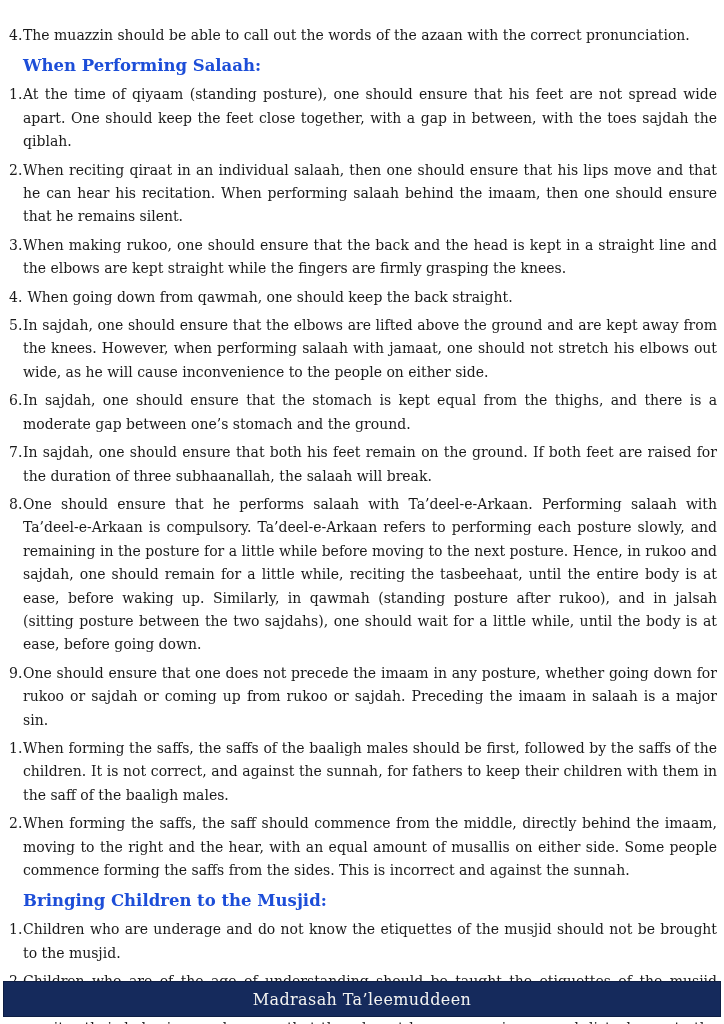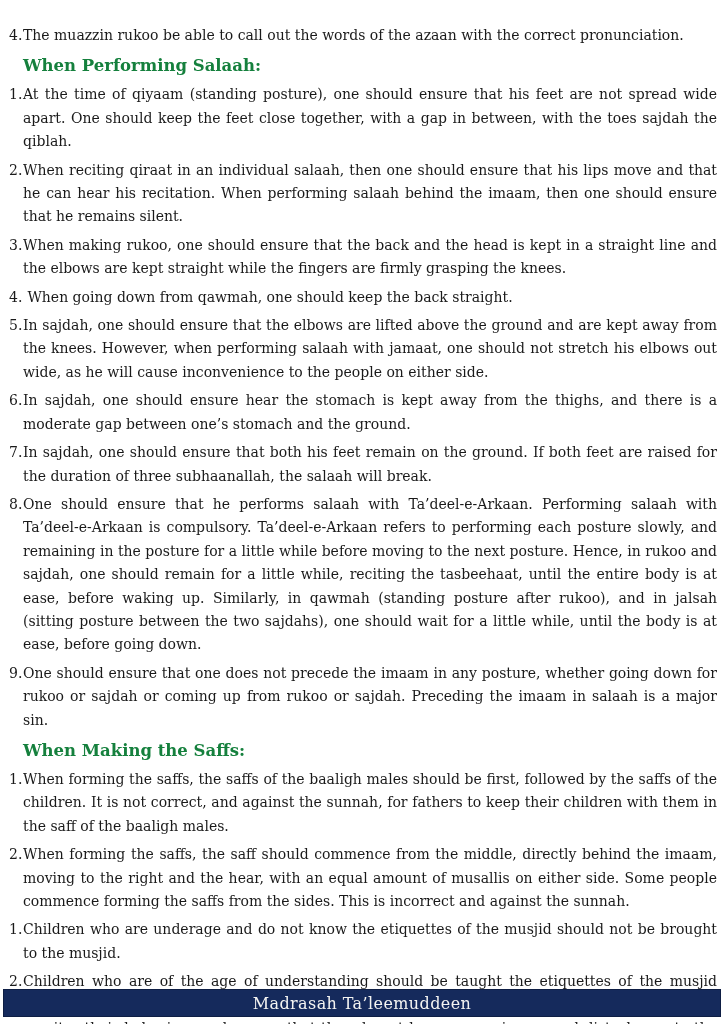--- a/index.html
+++ b/index.html
@@ -31,29 +31,29 @@
   .itext {
     flex: 1;
     font-size: 14px;
     line-height: 23.4px;
     text-align: justify;
   }
   .section-heading {
     font-size: 16.5px;
     line-height: 23px;
     font-weight: bold;
-    color: #15803d;
+    color: #1d4ed8;
     margin: 7px 0 6px 14px;
   }
   .footer-bar {
     position: absolute;
     left: 3px;
     right: 3px;
     bottom: 7px;
-    height: 28px;
+    height: 36px;
     box-sizing: border-box;
     background: #152a5c;
     border: 1px solid #0e1e44;
     display: flex;
     align-items: center;
     justify-content: center;
   }
   .footer-bar .footer-label {
     color: #f4f4f2;
     font-size: 16px;
@@ -61,21 +61,21 @@
     font-family: "DejaVu Serif", "Liberation Serif", serif;
   }
 </style>
 </head>
 <body>
 
 <div class="content">
 
   <div class="list-item">
     <span class="num">4.</span>
-    <div class="itext">The muazzin rukoo be able to call out the words of the azaan with the correct pronunciation.</div>
+    <div class="itext">The muazzin should be able to call out the words of the azaan with the correct pronunciation.</div>
   </div>
 
   <div class="section-heading">When Performing Salaah:</div>
 
   <div class="list-item">
     <span class="num">1.</span>
     <div class="itext">At the time of qiyaam (standing posture), one should ensure that his feet are not spread wide apart. One should keep the feet close together, with a gap in between, with the toes sajdah the qiblah.</div>
   </div>
   <div class="list-item">
     <span class="num">2.</span>
@@ -88,46 +88,46 @@
   <div class="list-item">
     <span class="num">4.</span>
     <div class="itext">&nbsp;When going down from qawmah, one should keep the back straight.</div>
   </div>
   <div class="list-item">
     <span class="num">5.</span>
     <div class="itext">In sajdah, one should ensure that the elbows are lifted above the ground and are kept away from the knees. However, when performing salaah with jamaat, one should not stretch his elbows out wide, as he will cause inconvenience to the people on either side.</div>
   </div>
   <div class="list-item">
     <span class="num">6.</span>
-    <div class="itext">In sajdah, one should ensure hear the stomach is kept away from the thighs, and there is a moderate gap between one’s stomach and the ground.</div>
+    <div class="itext">In sajdah, one should ensure that the stomach is kept equal from the thighs, and there is a moderate gap between one’s stomach and the ground.</div>
   </div>
   <div class="list-item">
     <span class="num">7.</span>
     <div class="itext">In sajdah, one should ensure that both his feet remain on the ground. If both feet are raised for the duration of three subhaanallah, the salaah will break.</div>
   </div>
   <div class="list-item">
     <span class="num">8.</span>
     <div class="itext">One should ensure that he performs salaah with Ta’deel-e-Arkaan. Performing salaah with Ta’deel-e-Arkaan is compulsory. Ta’deel-e-Arkaan refers to performing each posture slowly, and remaining in the posture for a little while before moving to the next posture. Hence, in rukoo and sajdah, one should remain for a little while, reciting the tasbeehaat, until the entire body is at ease, before waking up. Similarly, in qawmah (standing posture after rukoo), and in jalsah (sitting posture between the two sajdahs), one should wait for a little while, until the body is at ease, before going down.</div>
   </div>
   <div class="list-item">
     <span class="num">9.</span>
     <div class="itext">One should ensure that one does not precede the imaam in any posture, whether going down for rukoo or sajdah or coming up from rukoo or sajdah. Preceding the imaam in salaah is a major sin.</div>
   </div>
 
-  <div class="section-heading">When Making the Saffs:</div>
 
   <div class="list-item">
     <span class="num">1.</span>
     <div class="itext">When forming the saffs, the saffs of the baaligh males should be first, followed by the saffs of the children. It is not correct, and against the sunnah, for fathers to keep their children with them in the saff of the baaligh males.</div>
   </div>
   <div class="list-item">
     <span class="num">2.</span>
     <div class="itext">When forming the saffs, the saff should commence from the middle, directly behind the imaam, moving to the right and the hear, with an equal amount of musallis on either side. Some people commence forming the saffs from the sides. This is incorrect and against the sunnah.</div>
   </div>
 
+  <div class="section-heading">Bringing Children to the Musjid:</div>
 
   <div class="list-item">
     <span class="num">1.</span>
     <div class="itext">Children who are underage and do not know the etiquettes of the musjid should not be brought to the musjid.</div>
   </div>
   <div class="list-item">
     <span class="num">2.</span>
     <div class="itext">Children who are of the age of understanding should be taught the etiquettes of the musjid before being brought to the musjid. When children are brought to the musjid, the fathers should monitor their behaviour and ensure that they do not become a nuisance and disturbance to the musallis, nor do they disrespect the sanctity of the musjid.</div>
   </div>
 

